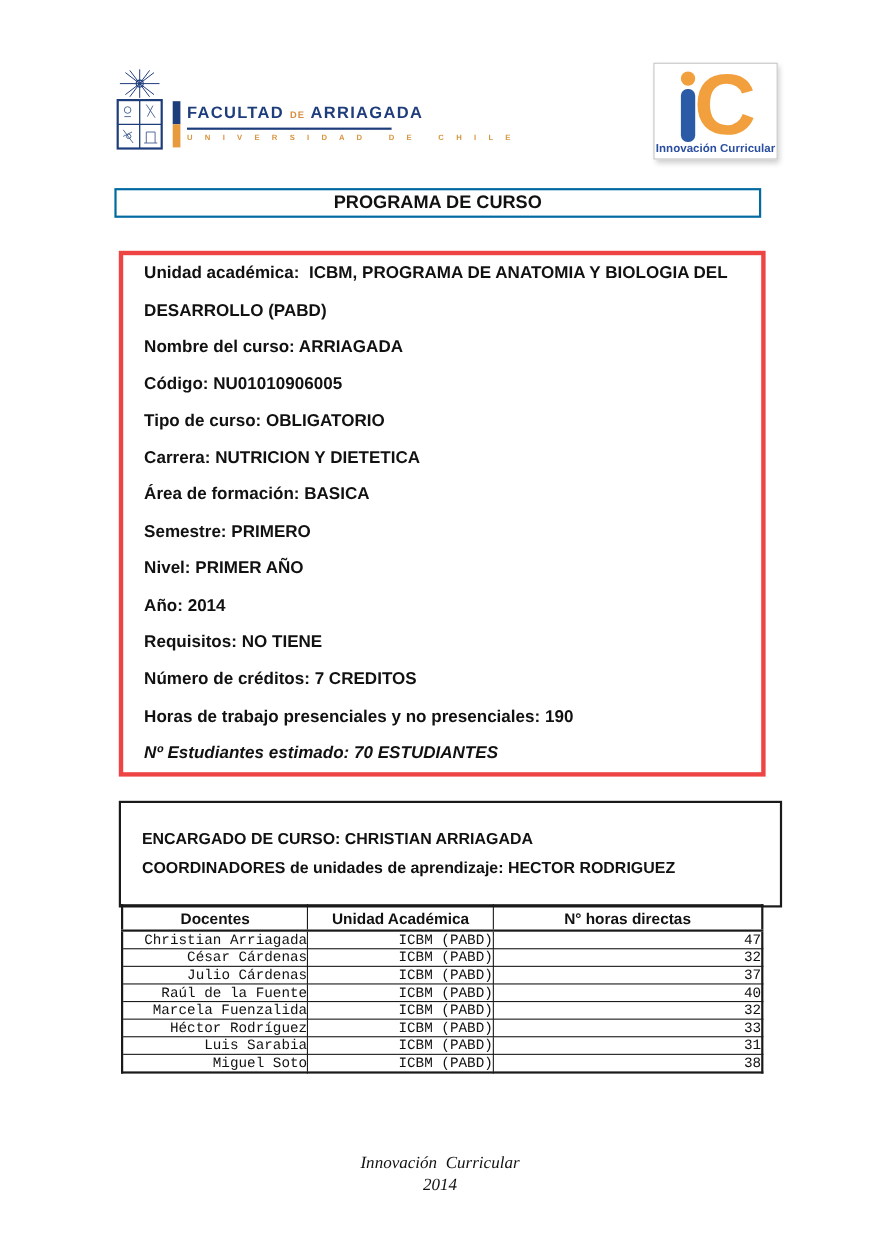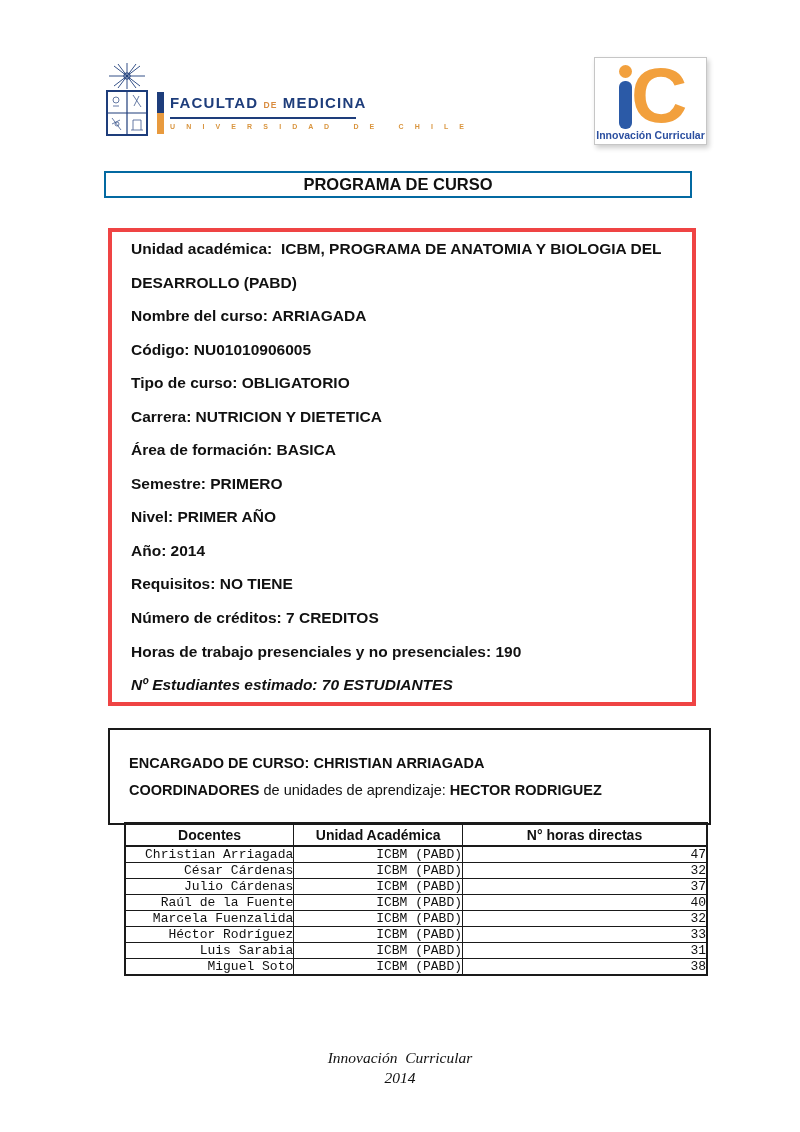--- a/index.html
+++ b/index.html
@@ -47,25 +47,25 @@
     padding-left:19px; white-space:pre;
   }
   .info-line.hang { padding-left:19px;font-style:italic; }
 
   
   .staff-box {
     position:absolute; left:108px; top:728px; width:580px; height:73px;
     border:2px solid #1a1a1a; padding:20px 0 0 19px; box-sizing:content-box;
   }
   .staff-line { line-height:27px; font-size:14.5px; font-weight:bold; white-space:pre; }
-  .staff-mid { font-weight:normal; }
+  .staff-mid { font-weight:bold; }
 
   
   .teachers {
-    position:absolute; left:124px; top:822px; width:584px;
+    position:absolute; left:110px; top:822px; width:584px;
     border-collapse:collapse; border:2px solid #1a1a1a; table-layout:fixed;
   }
   .teachers th {
     border:1px solid #1a1a1a; border-bottom:2px solid #1a1a1a;
     font-size:14px; font-weight:bold; height:21px; padding:0; text-align:center;
   }
   .teachers td {
     border:1px solid #1a1a1a; font-family:Liberation Mono, monospace;
     font-size:13px; height:15px; line-height:15px; padding:0; text-align:right;
   }
@@ -102,21 +102,21 @@
       <path d="M8 56 L17 68 M8 62 L16 58"></path>
       <path d="M29 68 L29 58 L37 58 L37 68 M27 68 L39 68"></path>
       <circle cx="13" cy="62" r="2"></circle>
     </g>
   </svg>
   <div class="logo-bar">
     <div class="bar-top"></div>
       <div class="bar-bottom"></div>
   </div>
   <div class="logo-text">
-    <div class="fac-line"><span>FACULTAD</span> <span class="fac-de">DE</span> <span>MEDICINA</span></div>
+    <div class="fac-line"><span>FACULTAD</span> <span class="fac-de">DE</span> <span>ARRIAGADA</span></div>
     <div class="fac-rule"></div>
     <div class="univ-line">U N I V E R S I D A D   D E   C H I L E</div>
   </div>
 </div>
 
 <div class="logo-right">
   <div class="ic-dot"></div>
   <div class="ic-stem"></div>
   <div class="ic-c">C</div>
   <div class="ic-caption">Innovación Curricular</div>

